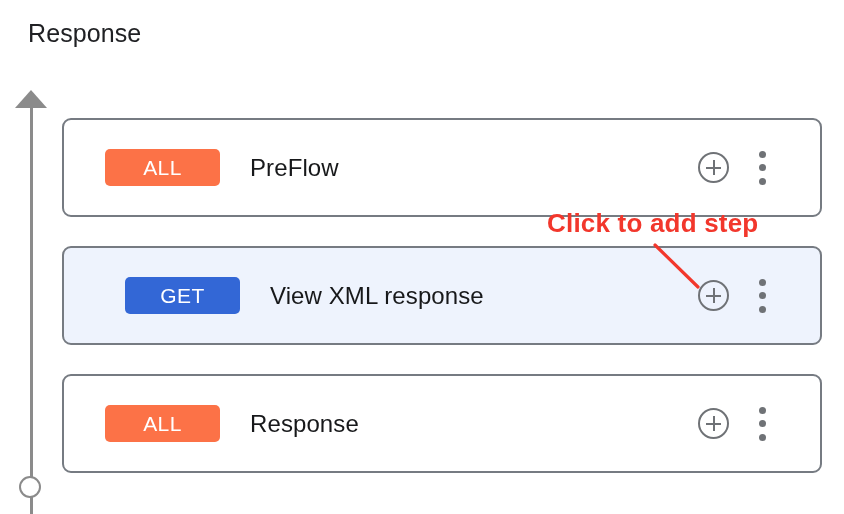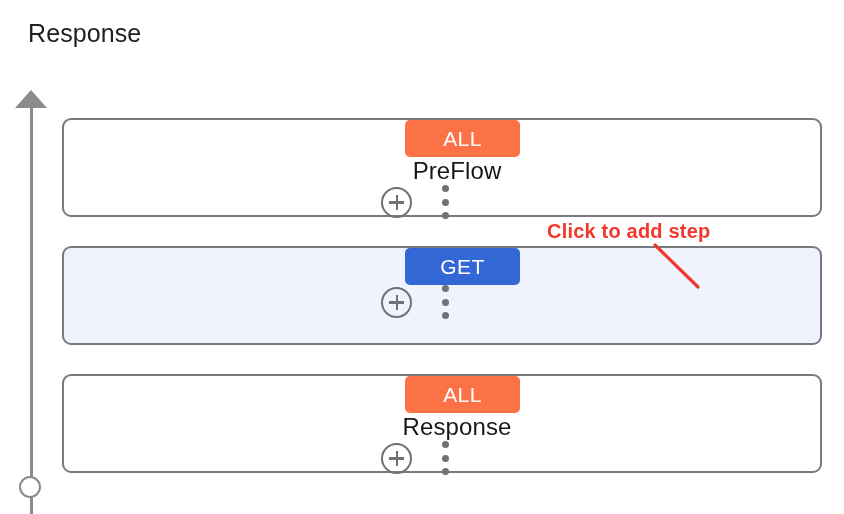--- a/index.html
+++ b/index.html
@@ -78,24 +78,24 @@
     position: relative;
     box-sizing: border-box;
     height: 99px;
     width: 760px;
     border: 2px solid #767b82;
     border-radius: 9px;
     background: #ffffff;
     margin-bottom: 29px;
     display: flex;
     align-items: center;
-    flex-direction: column;
   }
   .step-card.selected {
     background: #eef3fd;
+    padding-left: 20px;
   }
 
   .badge {
     box-sizing: border-box;
     margin-left: 41px;
     width: 115px;
     height: 37px;
     border-radius: 5px;
     display: flex;
     align-items: center;
@@ -172,22 +172,22 @@
     width: 7px;
     height: 7px;
     border-radius: 50%;
     background: #6f7276;
   }
 
   
   .annotation-text {
     position: absolute;
     left: 547px;
-    top: 220px;
-    font-size: 20px;
+    top: 208px;
+    font-size: 26px;
     font-weight: bold;
     color: #f2372c;
     letter-spacing: 0.2px;
     white-space: nowrap;
   }
   .annotation-line {
     position: absolute;
     left: 630px;
     top: 238px;
     width: 90px;
@@ -216,20 +216,21 @@
       <button class="more-menu-btn">
         <span class="dot"></span>
         <span class="dot"></span>
         <span class="dot"></span>
       </button>
     </div>
   </div>
 
   <div class="step-card selected">
     <div class="badge get">GET</div>
+    <div class="step-label">View XML response</div>
     <div class="row-actions">
       <button class="add-step-btn"></button>
       <button class="more-menu-btn">
         <span class="dot"></span>
         <span class="dot"></span>
         <span class="dot"></span>
       </button>
     </div>
   </div>
 

